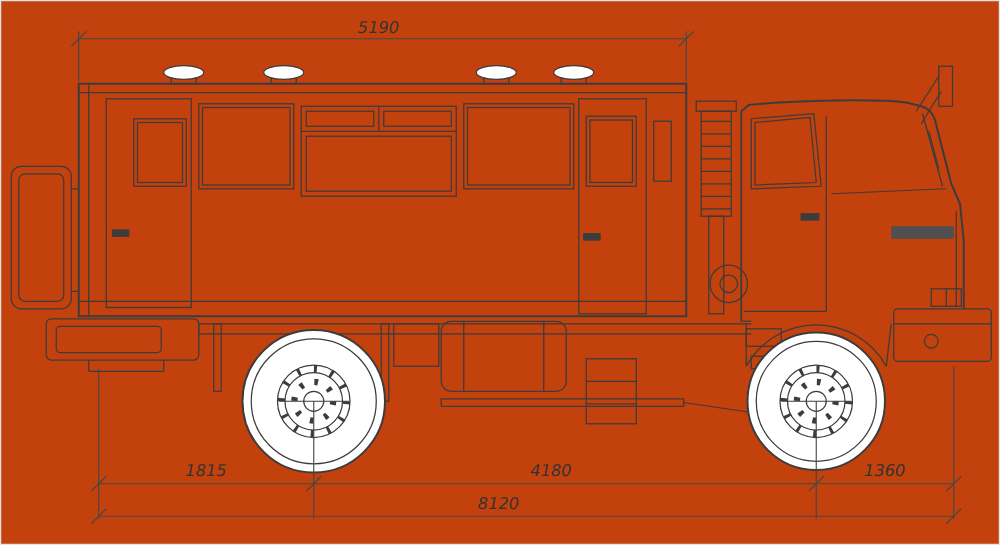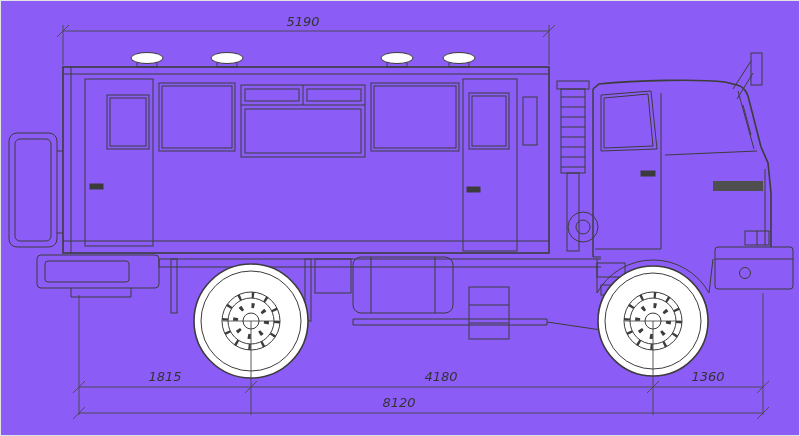--- a/index.html
+++ b/index.html
@@ -1,19 +1,19 @@
 <!DOCTYPE html>
 <html><head>
 <meta charset="utf-8">
 <style>
   html,body{margin:0;padding:0;background:#fff;}
   .canvas{
     position:relative;
     width:800px;height:436px;
-    background:#8b5cf6;
+    background:#c2410c;
     border:1px solid #e3e3e3;
     box-sizing:border-box;
     overflow:hidden;
     font-family:"DejaVu Sans",sans-serif;
   }
   .canvas svg{position:absolute;left:0;top:0;}
   .dim-label{
     font-family:"DejaVu Sans",sans-serif;
     font-style:italic;
     font-size:13px;

